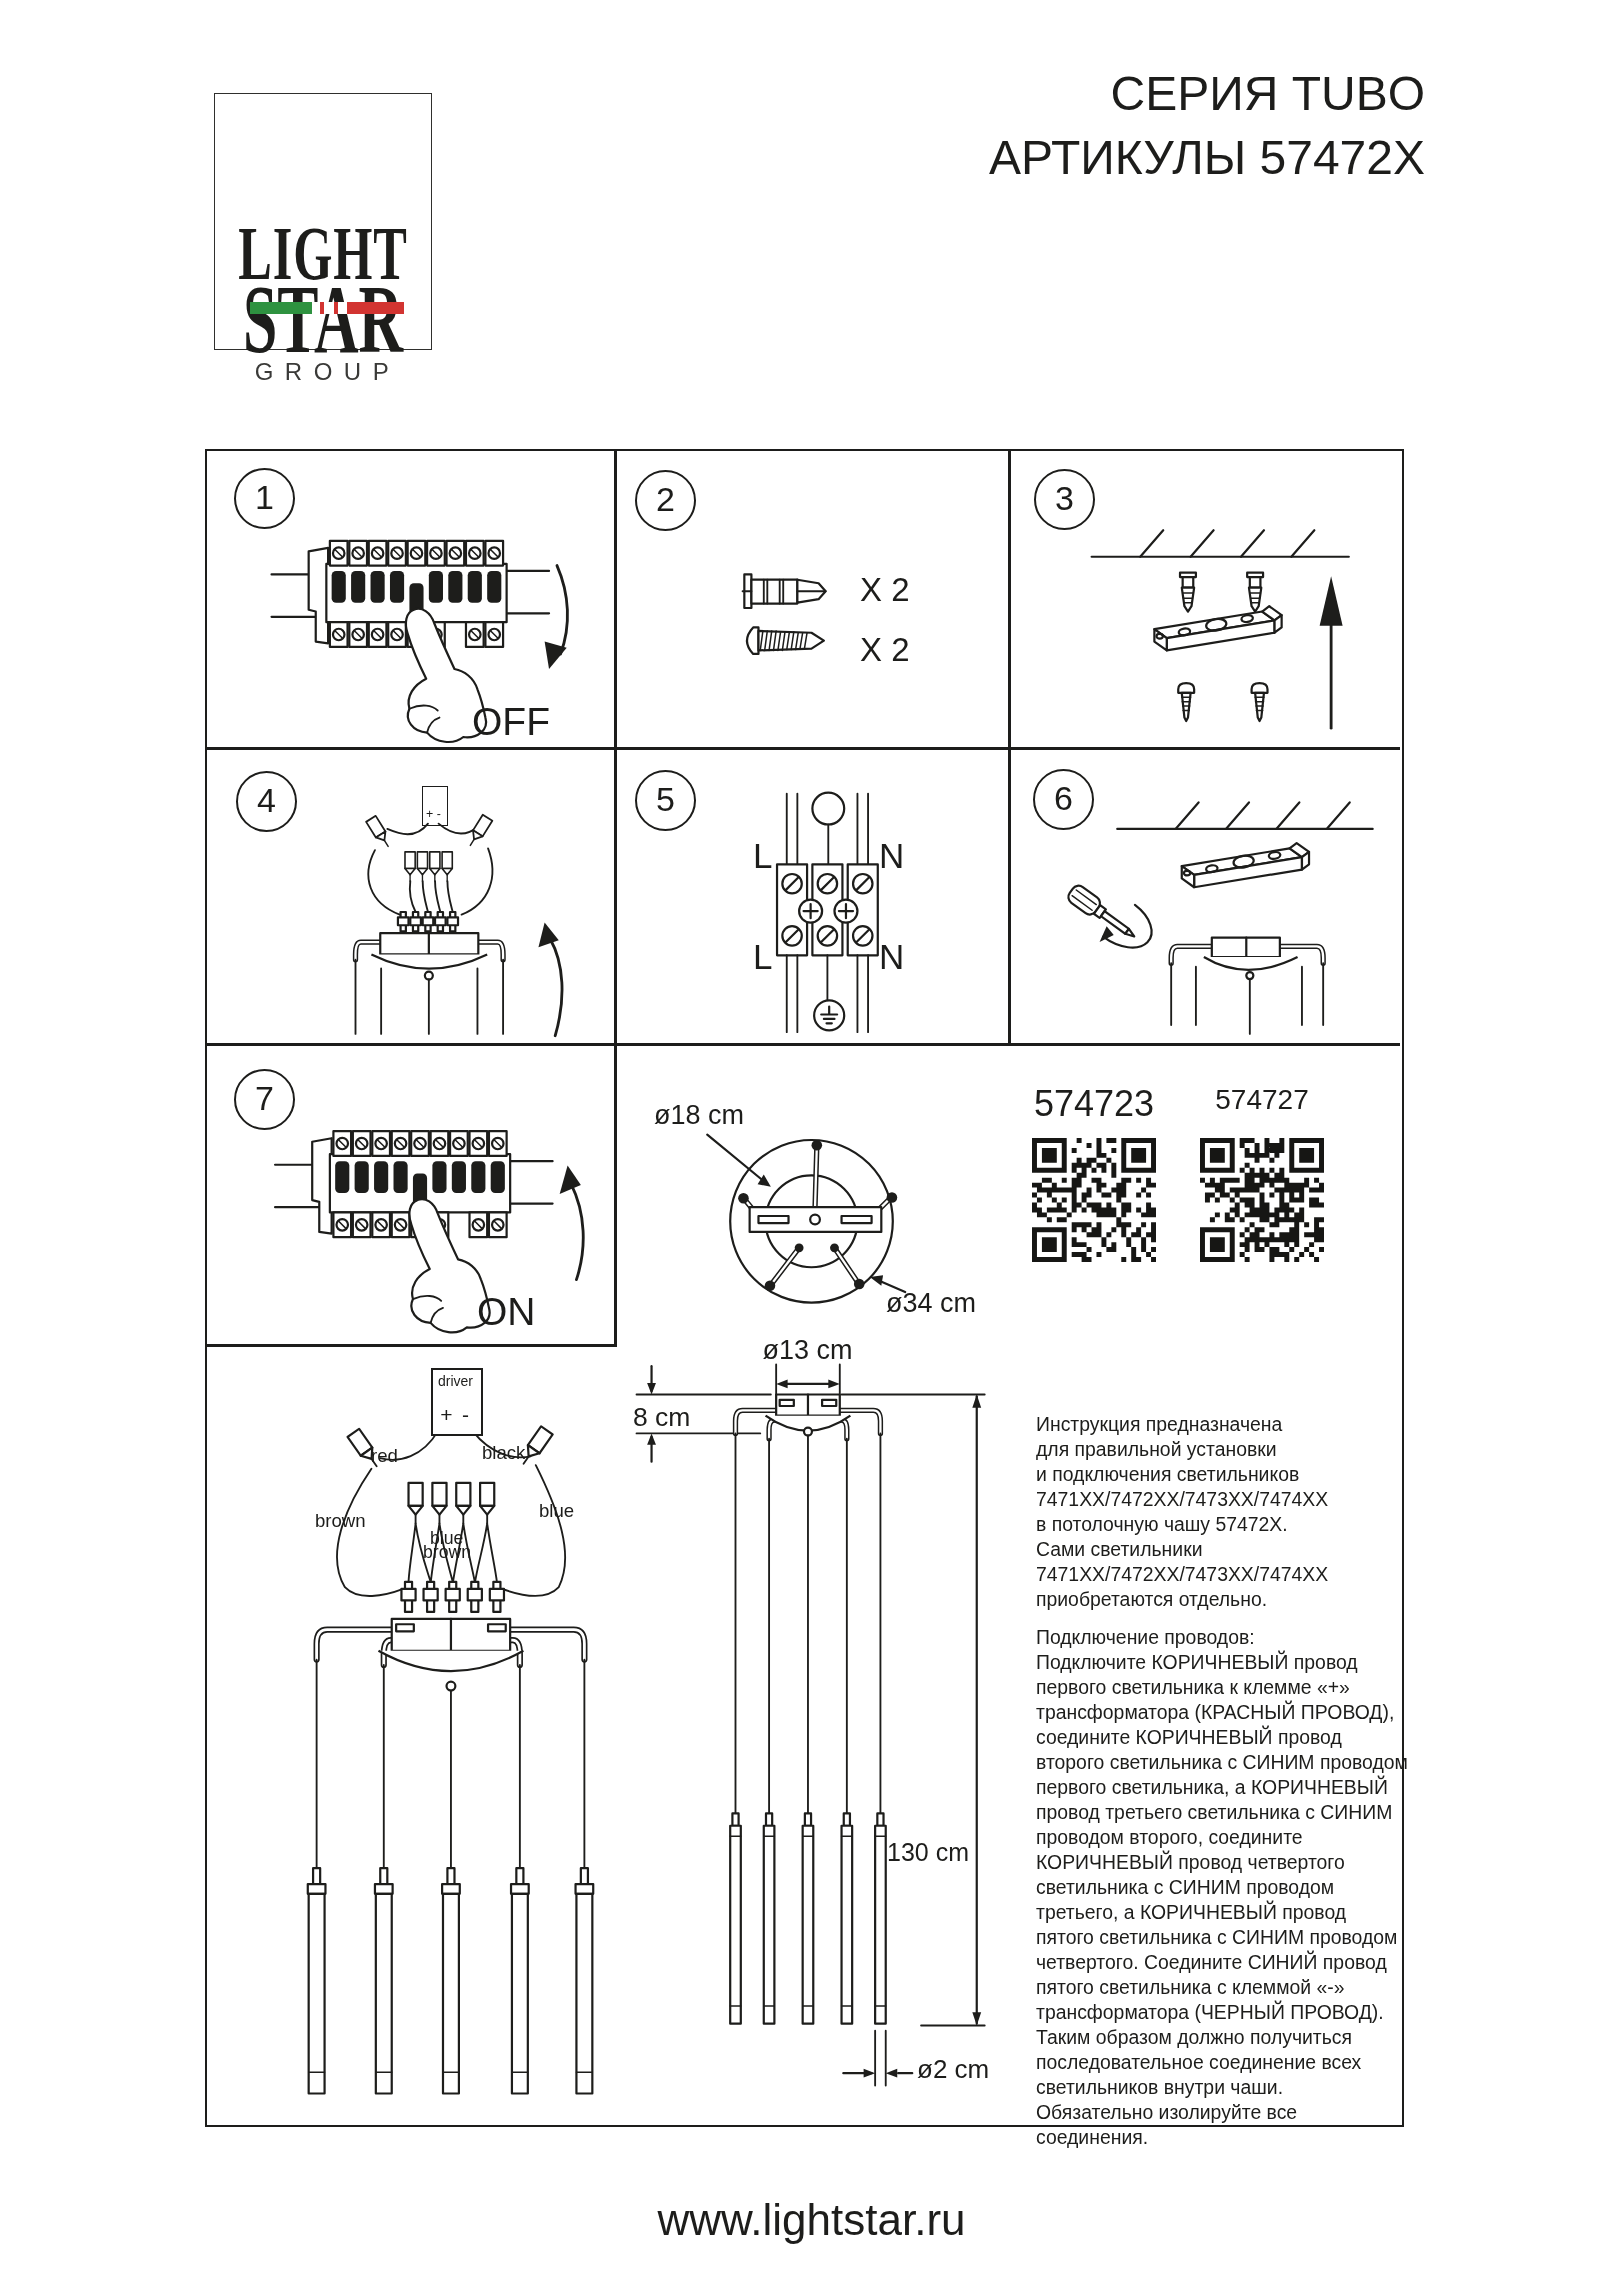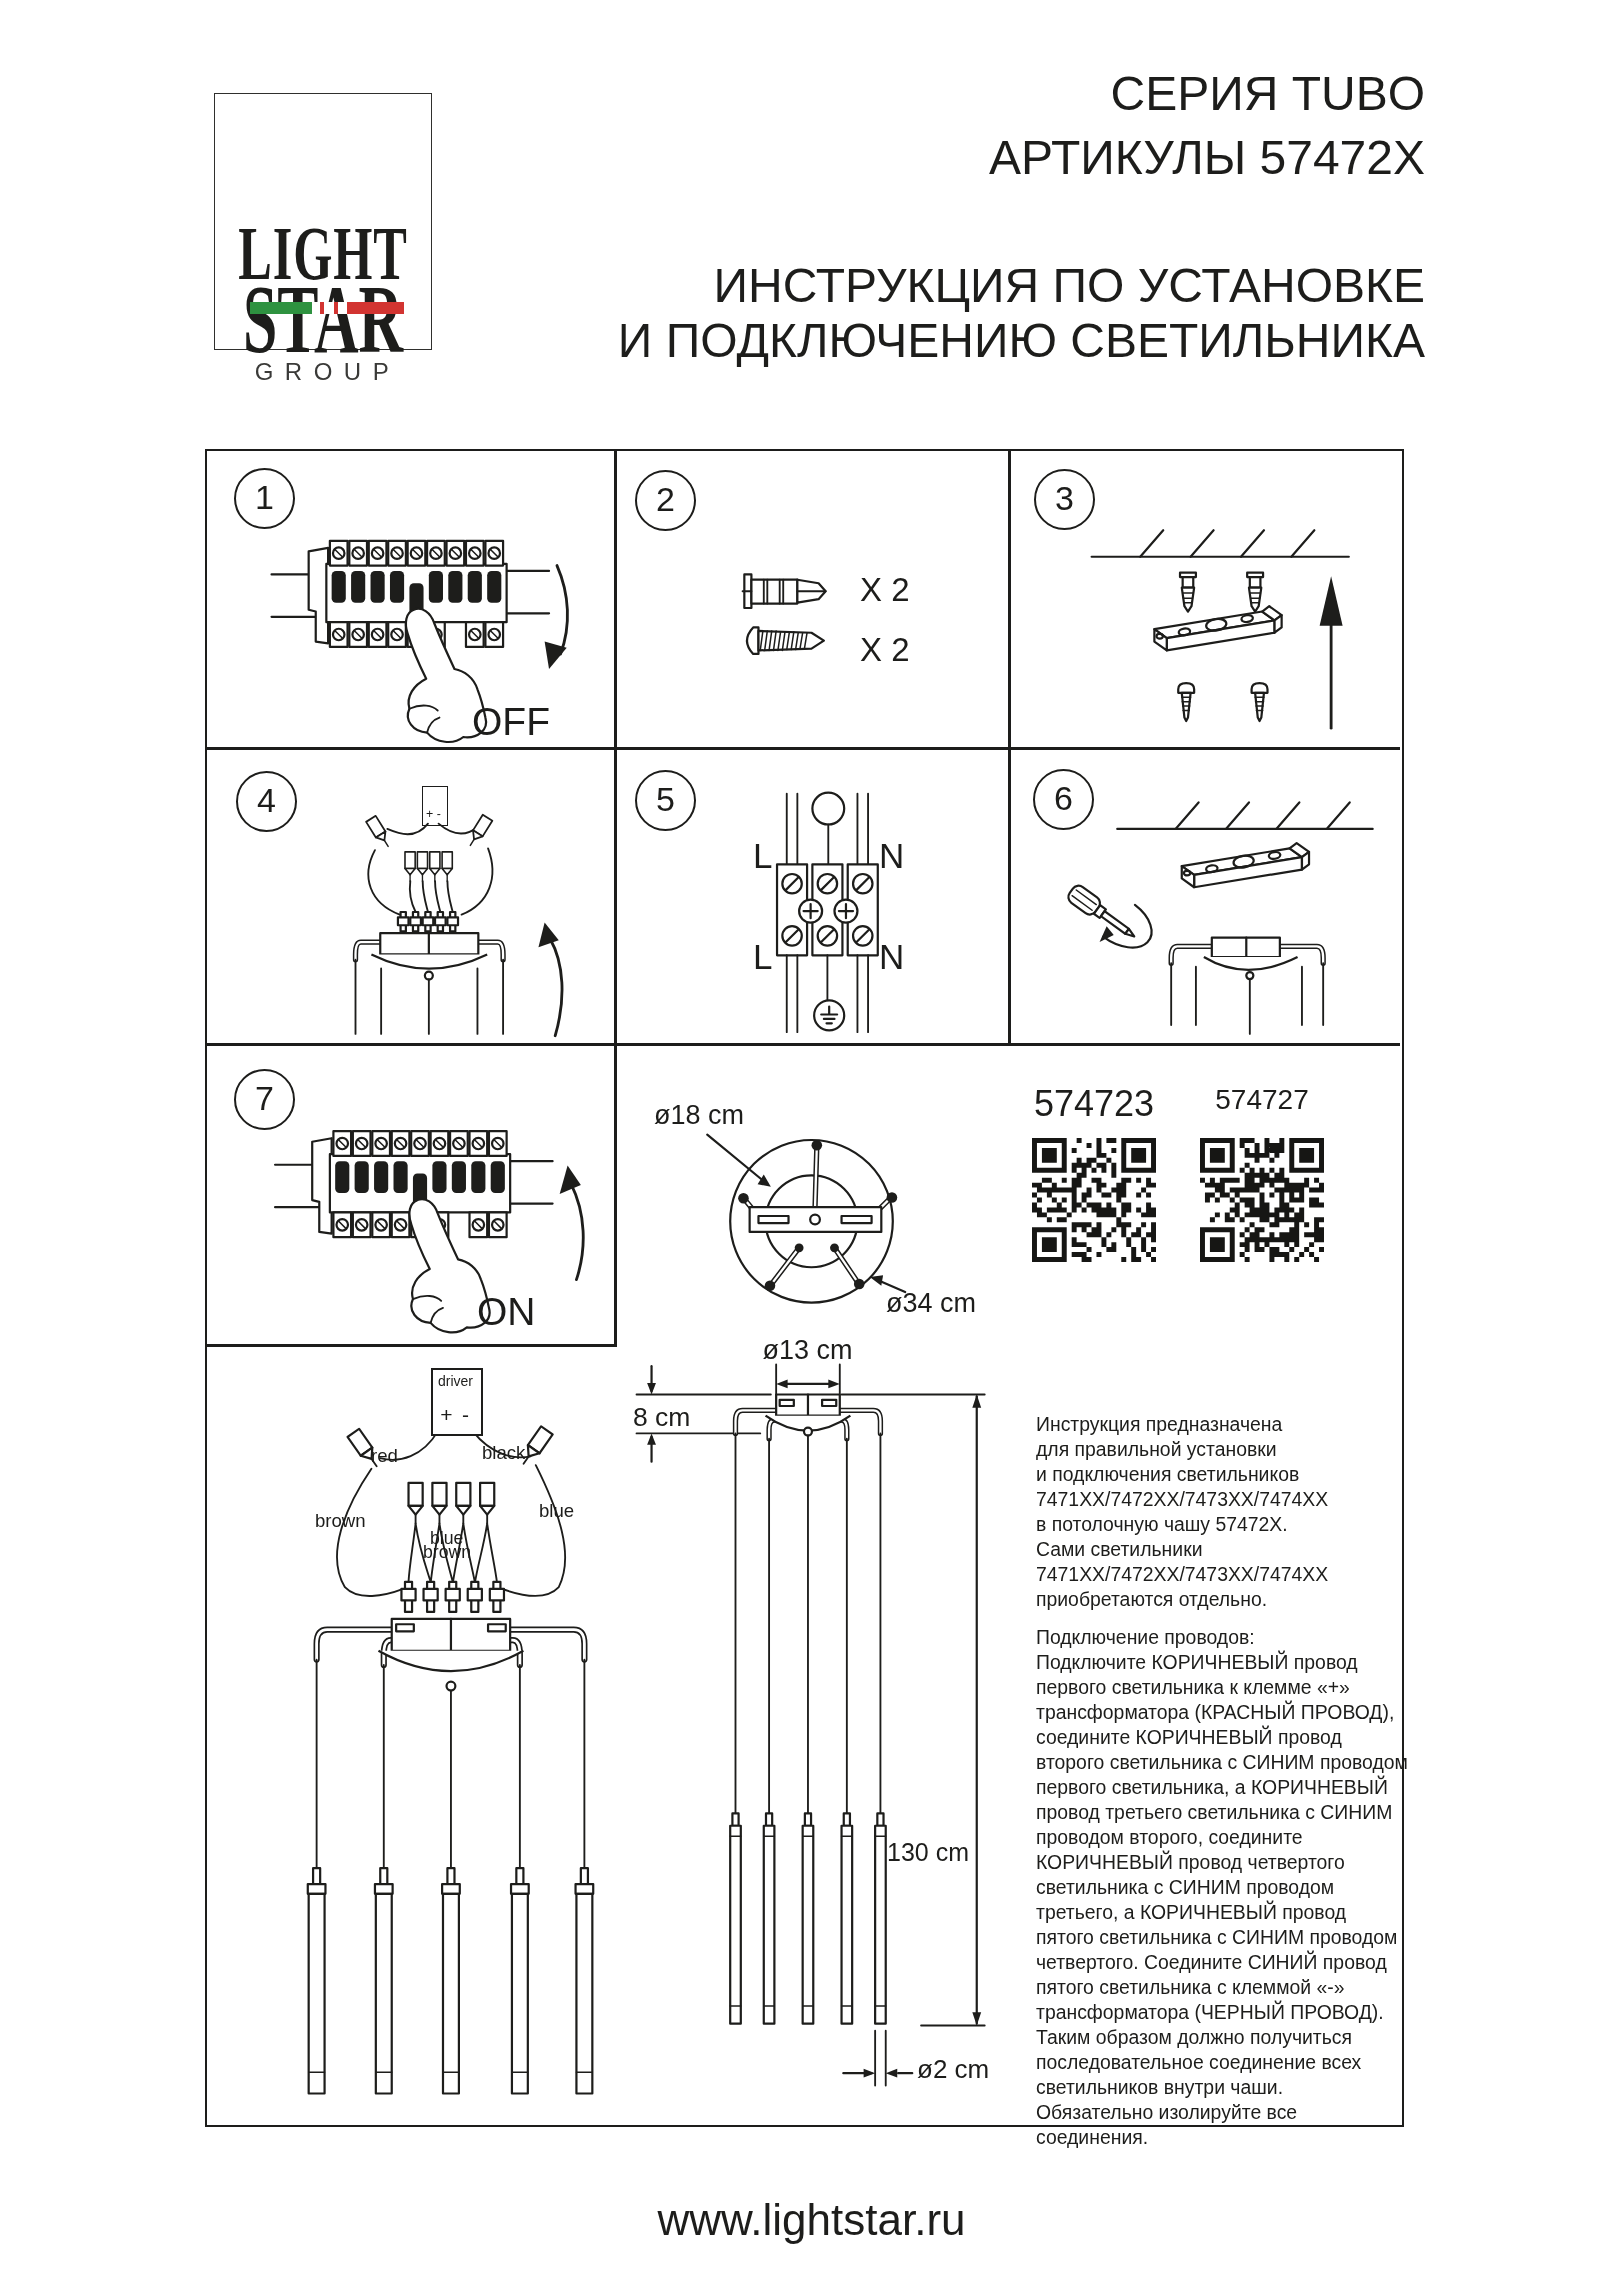--- a/index.html
+++ b/index.html
@@ -51,22 +51,20 @@
     <div style="width:62px;background:#2e9240"></div>
     <div style="width:35px;background:#fff;position:relative">
       <div style="position:absolute;left:8px;top:0;width:3.5px;height:11.5px;background:#d23431"></div>
       <div style="position:absolute;left:22px;top:0;width:3.5px;height:11.5px;background:#d23431"></div>
     </div>
     <div style="width:57px;background:#d23431"></div>
   </div>
 
   <div class="t b rgt" style="right:198px;top:69px;font-size:48px">СЕРИЯ TUBO</div>
   <div class="t b rgt" style="right:198px;top:133px;font-size:48px">АРТИКУЛЫ 57472X</div>
-  <div class="t b rgt" style="right:198px;top:258px;font-size:48px;line-height:55px">ИНСТРУКЦИЯ ПО УСТАНОВКЕ
-И ПОДКЛЮЧЕНИЮ СВЕТИЛЬНИКА</div>
 
   <div class="box" style="left:205px;top:449px;width:1195px;height:1674px"></div>
   <div class="line" style="left:614px;top:449px;width:2.7px;height:895px"></div>
   <div class="line" style="left:1008px;top:449px;width:2.7px;height:594px"></div>
   <div class="line" style="left:205px;top:747px;width:1195px;height:2.7px"></div>
   <div class="line" style="left:205px;top:1043px;width:1195px;height:2.7px"></div>
   <div class="line" style="left:205px;top:1344px;width:412px;height:2.7px"></div>
 
   <svg class="abs" style="left:0;top:0" width="1623" height="2295" viewBox="0 0 1836 2597">
     <defs>

